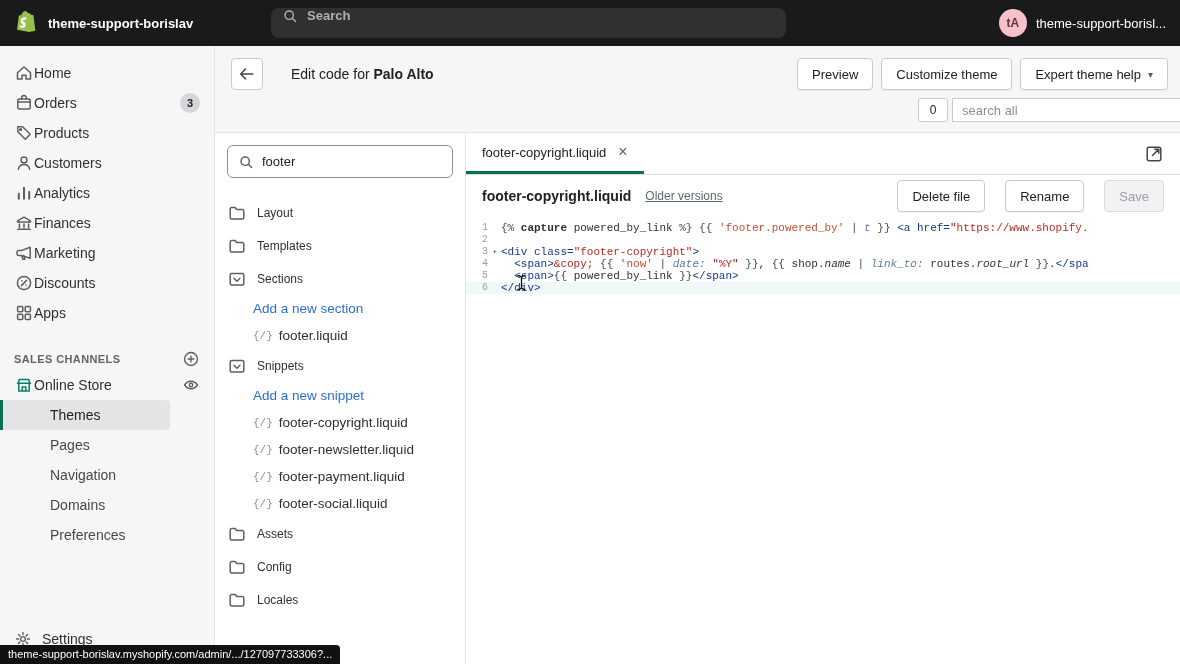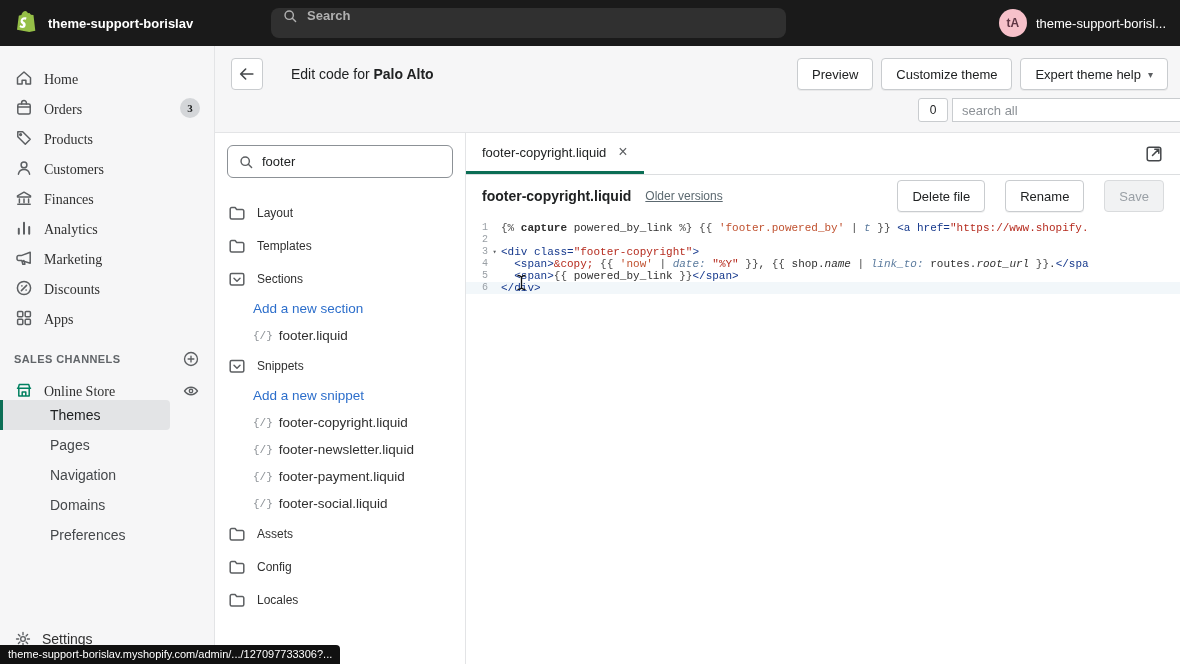--- a/index.html
+++ b/index.html
@@ -13,21 +13,21 @@
   .store-name{color:#fff;font-size:13px;font-weight:700;white-space:nowrap;}
   .topbar-search{width:515px;height:30px;background:#303030;border-radius:8px;display:flex;align-items:flex-start;gap:9px;padding:0 11px;cursor:text;font-weight:bold;}
   .search-placeholder{color:#b0b0b0;font-size:13px;}
   .topbar-account{margin-left:auto;display:flex;align-items:center;gap:9px;padding-right:14px;cursor:pointer;}
   .avatar{width:28px;height:28px;border-radius:50%;background:#f7c1ca;color:#5f3543;font-size:12px;font-weight:700;display:flex;align-items:center;justify-content:center;}
   .account-name{color:#fff;font-size:13px;font-weight:500;white-space:nowrap;}
 
   
   .body-row{position:absolute;top:46px;left:0;right:0;bottom:0;display:flex;}
   .sidebar{width:215px;flex:none;background:#f6f6f7;border-right:1px solid #e3e4e6;display:flex;flex-direction:column;padding-top:12px;overflow:hidden;}
-  .nav-item{display:flex;align-items:flex-end;gap:10px;height:30px;padding:0 14px;font-size:14px;color:#303030;font-weight:500;cursor:pointer;font-family:Liberation Serif, serif;}
+  .nav-item{display:flex;align-items:center;height:30px;padding:0 14px;font-size:14px;color:#303030;font-weight:500;cursor:pointer;}
   .nav-badge{margin-left:auto;width:20px;height:20px;border-radius:50%;background:#d4d6d9;color:#202223;font-size:11px;font-weight:600;display:flex;align-items:center;justify-content:center;}
   .sales-header{display:flex;align-items:center;margin-top:20px;height:22px;padding:0 14px;font-size:11px;font-weight:700;color:#616569;letter-spacing:.4px;}
   .sales-header .icon{margin-left:auto;cursor:pointer;}
   .trailing-icon{margin-left:auto;cursor:pointer;}
   .subnav-item{display:flex;align-items:center;height:30px;padding-left:50px;font-size:14px;color:#45484b;margin-right:44px;border-radius:0 4px 4px 0;cursor:pointer;}
   .subnav-item.selected{background:#e3e4e6;box-shadow:inset 3px 0 0 #0b6e55;color:#202223;font-weight:500;}
   .settings-item{margin-top:auto;display:flex;gap:10px;align-items:center;height:42px;padding:0 14px 8px;font-size:14px;color:#303030;font-weight:500;cursor:pointer;}
   .icon{display:inline-flex;flex:none;align-items:center;justify-content:center;}
   .icon svg{display:block;}
 
@@ -150,32 +150,32 @@
               <svg width="20" height="20" viewBox="0 0 20 20" fill="none" stroke="#5c5f62" stroke-width="1.5" stroke-linecap="round" stroke-linejoin="round">
                 <circle cx="10" cy="6.9" r="2.9"></circle>
                 <path d="M4.4 16.2c.6-3.1 2.9-4.7 5.6-4.7s5 1.6 5.6 4.7"></path>
               </svg>
             </span>
             <span>Customers</span>
           </div>
           <div class="nav-item">
             <span class="icon">
               <svg width="20" height="20" viewBox="0 0 20 20" fill="none" stroke="#5c5f62" stroke-width="1.5" stroke-linecap="round" stroke-linejoin="round">
+                <path stroke-width="2" d="M4.8 15.8v-5M10 15.8V4.8M15.2 15.8V9"></path>
+              </svg>
+            </span>
+            <span>Analytics</span>
+          </div>
+          <div class="nav-item">
+            <span class="icon">
+              <svg width="20" height="20" viewBox="0 0 20 20" fill="none" stroke="#5c5f62" stroke-width="1.5" stroke-linecap="round" stroke-linejoin="round">
                 <path d="M3.5 7.8 10 4.2l6.5 3.6v1.2h-13zM5.4 11v3.4M10 11v3.4M14.6 11v3.4M3.8 16.2h12.4"></path>
               </svg>
             </span>
             <span>Finances</span>
-          </div>
-          <div class="nav-item">
-            <span class="icon">
-              <svg width="20" height="20" viewBox="0 0 20 20" fill="none" stroke="#5c5f62" stroke-width="1.5" stroke-linecap="round" stroke-linejoin="round">
-                <path stroke-width="2" d="M4.8 15.8v-5M10 15.8V4.8M15.2 15.8V9"></path>
-              </svg>
-            </span>
-            <span>Analytics</span>
           </div>
           <div class="nav-item">
             <span class="icon">
               <svg width="20" height="20" viewBox="0 0 20 20" fill="none" stroke="#5c5f62" stroke-width="1.5" stroke-linecap="round" stroke-linejoin="round">
                 <path d="M16.2 4.2v11l-9-2.8H4.6A1.6 1.6 0 0 1 3 10.8V9.2a1.6 1.6 0 0 1 1.6-1.6h2.6zM7.8 12.6l1 3.6h2.1l-1-3.8"></path>
               </svg>
             </span>
             <span>Marketing</span>
           </div>
           <div class="nav-item">

